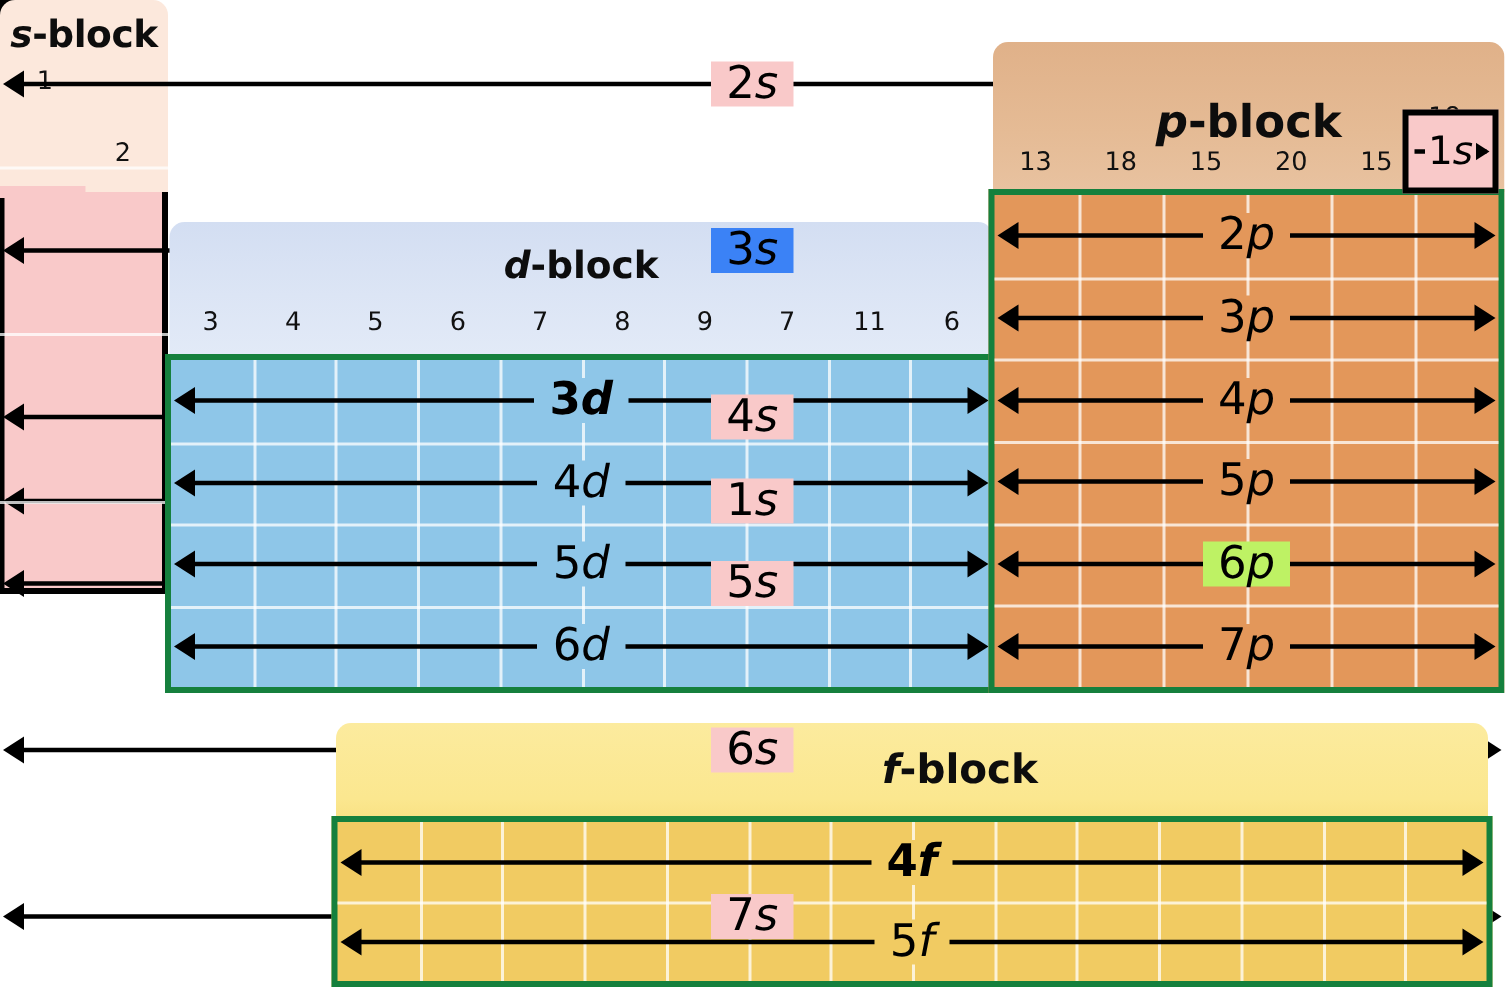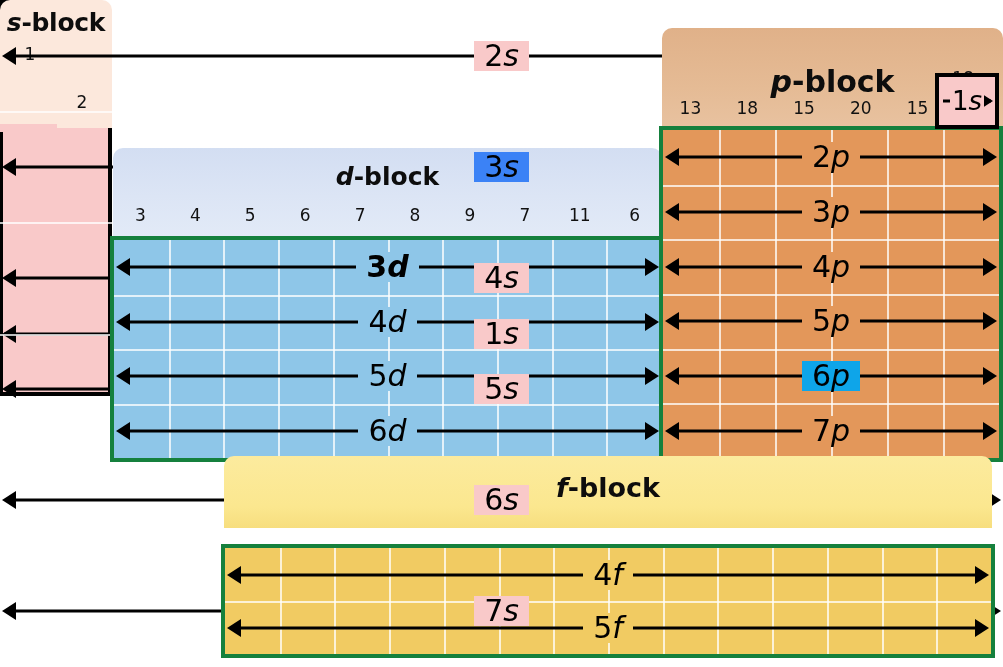--- a/index.html
+++ b/index.html
@@ -230,25 +230,26 @@
     padding: 0 2px;
   }
   #p-body {
     left: 659px; top: 126px;
     width: 344px; height: 336px;
     background: #E3975A;
   }
 
   
   #f-header {
-    left: 224px; top: 456px;
+    left: 224px; top: 482px;
     width: 768px; height: 72px;
     background: linear-gradient(180deg, #FCEB9E 0%, #FBE78F 70%, #F7DE7E 100%);
     border-top-left-radius: 10px;
     border-top-right-radius: 10px;
+    padding-left: 32px;
   }
   #f-title {
     top: 16px;
     font-size: 27px;
   }
   #f-body {
     left: 221px; top: 544px;
     width: 774px; height: 114px;
     background: #F1CB62;
   }
@@ -431,21 +432,21 @@
     <div class="arow" style="top:50%; height:16.66%;border-radius:18px;">
       <div class="arrow-line"></div>
       <div class="arrow-head left"></div>
       <div class="arrow-head right"></div>
       <span class="orb-label" style="background:#E3975A;"><span>5</span><span class="sub">p</span></span>
     </div>
     <div class="arow" style="top:66.66%; height:16.66%;">
       <div class="arrow-line"></div>
       <div class="arrow-head left"></div>
       <div class="arrow-head right"></div>
-      <span class="orb-label" style="background:#0ea5e9;"><span>6</span><span class="sub">p</span></span>
+      <span class="orb-label" style="background:#bef264;"><span>6</span><span class="sub">p</span></span>
     </div>
     <div class="arow" style="top:83.33%; height:16.66%;">
       <div class="arrow-line"></div>
       <div class="arrow-head left"></div>
       <div class="arrow-head right"></div>
       <span class="orb-label" style="background:#E3975A;"><span>7</span><span class="sub">p</span></span>
     </div>
   </div>
 
   <div class="hdr-panel" id="f-header">
@@ -462,21 +463,21 @@
       <div class="vline" style="left:42.857%;"></div>
       <div class="vline" style="left:50%;"></div>
       <div class="vline" style="left:57.142%;"></div>
       <div class="vline" style="left:64.285%;"></div>
       <div class="vline" style="left:71.428%;"></div>
       <div class="vline" style="left:78.571%;"></div>
       <div class="vline" style="left:85.714%;"></div>
       <div class="vline" style="left:92.857%;"></div>
       <div class="hline" style="top:50%;"></div>
     </div>
-    <div class="arow" style="top:0%; height:50%;">
+    <div class="arow" style="top:0%; height:50%;font-weight:bold;">
       <div class="arrow-line"></div>
       <div class="arrow-head left"></div>
       <div class="arrow-head right"></div>
       <span class="orb-label" style="background:#F1CB62;"><span>4</span><span class="sub">f</span></span>
     </div>
     <div class="arow" style="top:50%; height:50%;">
       <div class="arrow-line"></div>
       <div class="arrow-head left"></div>
       <div class="arrow-head right"></div>
       <span class="orb-label" style="background:#F1CB62;"><span>5</span><span class="sub">f</span></span>

